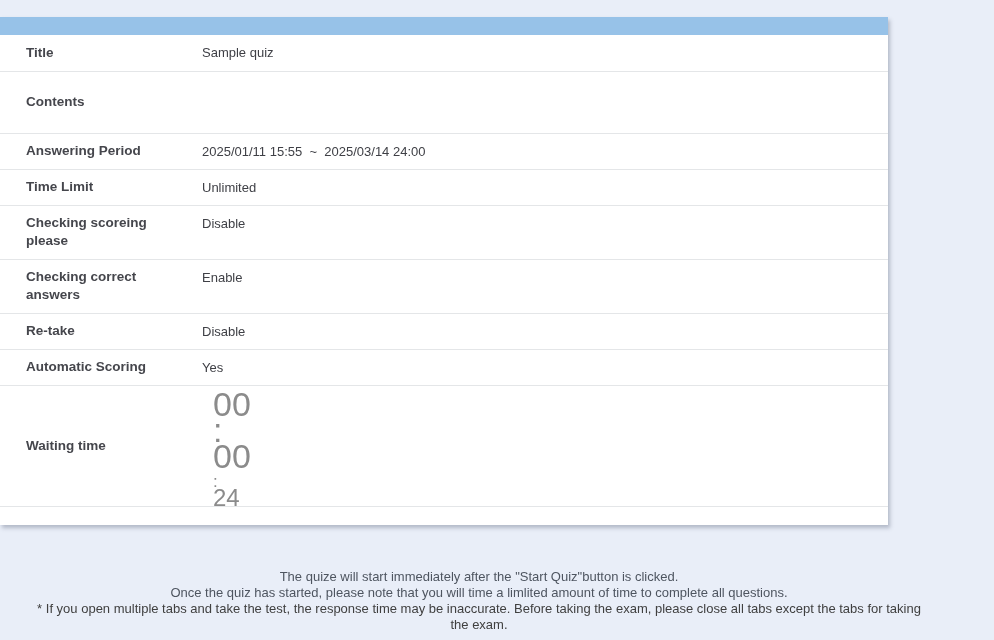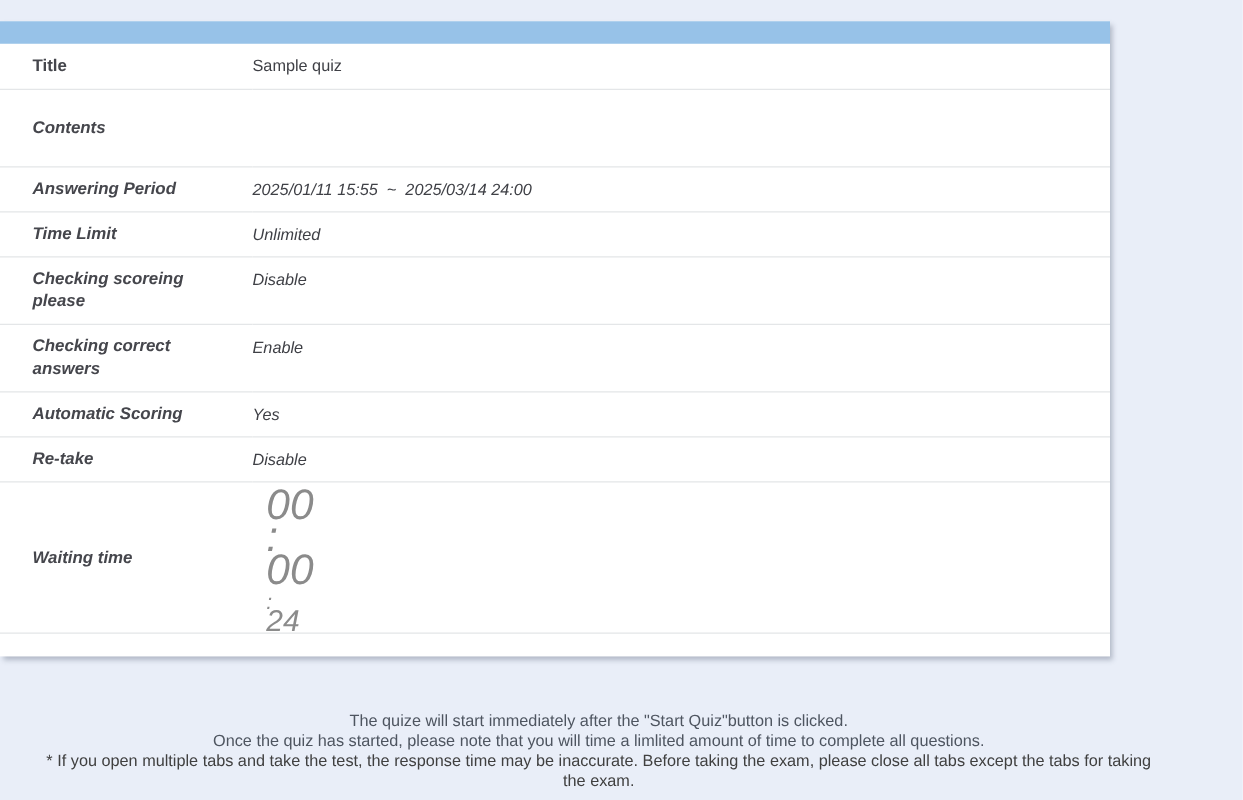--- a/index.html
+++ b/index.html
@@ -23,21 +23,20 @@
   }
   table.info-table {
     width: 100%;
     border-collapse: collapse;
     table-layout: fixed;
   }
   col.col-label { width: 202px; }
   tr.row + tr.row > th,
   tr.row + tr.row > td {
     border-top: 1px solid #e4e6e8;
-    font-style: italic;
   }
   th.lbl {
     text-align: left;
     vertical-align: middle;
     font-weight: bold;
     font-size: 13.5px;
     color: #45464c;
     padding: 0 40px 0 26px;
     line-height: 18px;
   }
@@ -126,26 +125,26 @@
       </tr>
       <tr class="row h54">
         <th class="lbl">Checking scoreing please</th>
         <td class="val">Disable</td>
       </tr>
       <tr class="row h54">
         <th class="lbl">Checking correct answers</th>
         <td class="val">Enable</td>
       </tr>
       <tr class="row h36">
+        <th class="lbl">Re-take</th>
+        <td class="val">Disable</td>
+      </tr>
+      <tr class="row h36">
         <th class="lbl">Automatic Scoring</th>
         <td class="val">Yes</td>
-      </tr>
-      <tr class="row h36">
-        <th class="lbl">Re-take</th>
-        <td class="val">Disable</td>
       </tr>
       <tr class="row h65 row-waiting">
         <th class="lbl">Waiting time</th>
         <td class="val">
           <div class="timer">
             <span class="t-big">00</span>
               <span class="t-colon1">:</span>
               <span class="t-big">00</span>
               <span class="t-colon2">:</span>
               <span class="t-sec">24</span>

